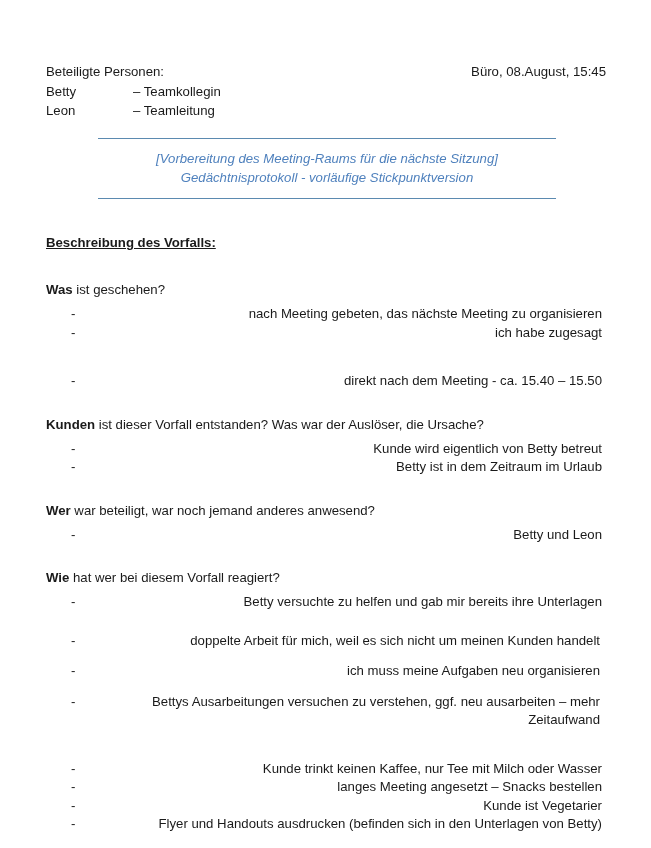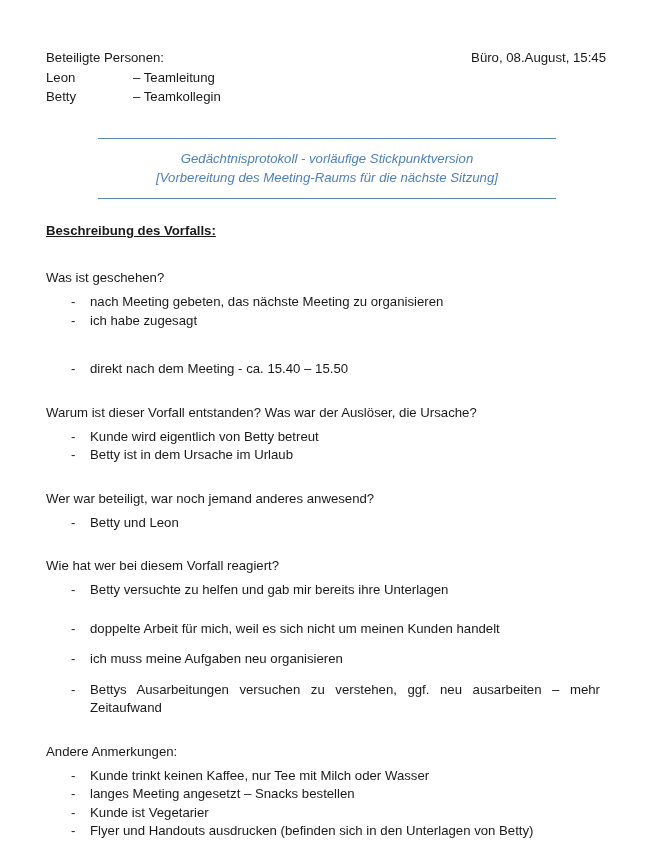--- a/index.html
+++ b/index.html
@@ -22,21 +22,21 @@
     height: 848px;
     box-sizing: border-box;
     padding: 0;
     overflow: hidden;
   }
 
   
   .header {
     position: absolute;
     left: 46px;
-    top: 48px;
+    top: 62px;
     width: 560px;
   }
   .header-row {
     display: flex;
     align-items: baseline;
     font-size: 13.2px;
     line-height: 19.5px;
     white-space: pre;
   }
   .hdr-name {
@@ -82,50 +82,50 @@
     top: 222px;
     width: 556px;
     font-size: 13.2px;
   }
 
   .doc-heading {
     font-weight: bold;
     text-decoration: underline;
     font-size: 13.2px;
     line-height: 18px;
-    margin: 0 0 14px 0;
+    margin: 12px 0 14px 0;
     display: inline-block;
     text-align: center;
   }
   .heading-wrap { margin: 0 0 14px 0; }
 
   .question {
     margin: 0;
     line-height: 19px;
     white-space: pre-wrap;
   }
-  .question .q-lead { font-weight: normal; }
+  .question .q-lead { font-weight: bold; }
 
   ul.bullets {
     list-style: none;
     margin: 6px 0 0 0;
     padding: 0;
   }
   ul.bullets li {
     position: relative;
     padding-left: 44px;
     line-height: 18.5px;
     margin: 0;
   }
   ul.bullets li .dash {
     position: absolute;
     left: 25px;
     top: 0;
   }
-  ul.bullets li .btext { display: block; }
+  ul.bullets li .btext { display: block; text-align: right; }
 
   
   .group { margin-bottom: 0; }
   .gap-lg { height: 24px; }
   .gap-sm { height: 8px; }
 
   
   .justify .btext {
     text-align: justify;
     text-justify: inter-word;
@@ -143,34 +143,34 @@
 <body>
 
 <div class="page">
 
   <div class="header">
     <div class="header-row">
       <span class="hdr-name" style="flex:0 0 auto;width:auto;">Beteiligte Personen:</span>
       <span class="hdr-meta">Büro, 08.August, 15:45</span>
     </div>
     <div class="header-row">
+      <span class="hdr-name">Betty</span>
+      <span class="hdr-role">– Teamkollegin</span>
+    </div>
+    <div class="header-row">
       <span class="hdr-name">Leon</span>
       <span class="hdr-role">– Teamleitung</span>
-    </div>
-    <div class="header-row">
-      <span class="hdr-name">Betty</span>
-      <span class="hdr-role">– Teamkollegin</span>
     </div>
   </div>
 
   <div class="title-band">
     <div class="rule"></div>
     <div class="title-lines">
+      <span class="tline">[Vorbereitung des Meeting-Raums für die nächste Sitzung]</span>
       <span class="tline">Gedächtnisprotokoll - vorläufige Stickpunktversion</span>
-      <span class="tline">[Vorbereitung des Meeting-Raums für die nächste Sitzung]</span>
     </div>
     <div class="rule"></div>
   </div>
 
   <div class="body">
 
     <div class="heading-wrap">
       <span class="doc-heading">Beschreibung des Vorfalls:</span>
     </div>
 
@@ -193,29 +193,29 @@
       <ul class="bullets">
         <li>
             <span class="dash">-</span>
             <span class="btext">direkt nach dem Meeting -  ca. 15.40 – 15.50</span>
           </li>
       </ul>
     </div>
     <div class="gap-lg"></div>
 
     <div class="group">
-      <p class="question"><span class="q-lead">Warum</span><span> ist dieser Vorfall entstanden? Was war der Auslöser, die Ursache?</span></p>
+      <p class="question"><span class="q-lead">Kunden</span><span> ist dieser Vorfall entstanden? Was war der Auslöser, die Ursache?</span></p>
       <ul class="bullets">
         <li>
             <span class="dash">-</span>
             <span class="btext">Kunde wird eigentlich von Betty betreut</span>
           </li>
         <li>
             <span class="dash">-</span>
-            <span class="btext">Betty ist in dem Ursache im Urlaub</span>
+            <span class="btext">Betty ist in dem Zeitraum im Urlaub</span>
           </li>
       </ul>
     </div>
     <div class="gap-lg"></div>
 
     <div class="group">
       <p class="question"><span class="q-lead">Wer</span><span> war beteiligt, war noch jemand anderes anwesend?</span></p>
       <ul class="bullets">
         <li>
             <span class="dash">-</span>
@@ -248,21 +248,20 @@
           </li>
         <li>
             <span class="dash">-</span>
             <span class="btext">Bettys Ausarbeitungen versuchen zu verstehen, ggf. neu ausarbeiten – mehr Zeitaufwand</span>
           </li>
       </ul>
     </div>
     <div class="gap-lg"></div>
 
     <div class="group">
-      <p class="plain-heading">Andere Anmerkungen:</p>
       <ul class="bullets">
         <li>
             <span class="dash">-</span>
             <span class="btext">Kunde trinkt keinen Kaffee, nur Tee mit Milch oder Wasser</span>
           </li>
         <li>
             <span class="dash">-</span>
             <span class="btext">langes Meeting angesetzt – Snacks bestellen</span>
           </li>
         <li>

